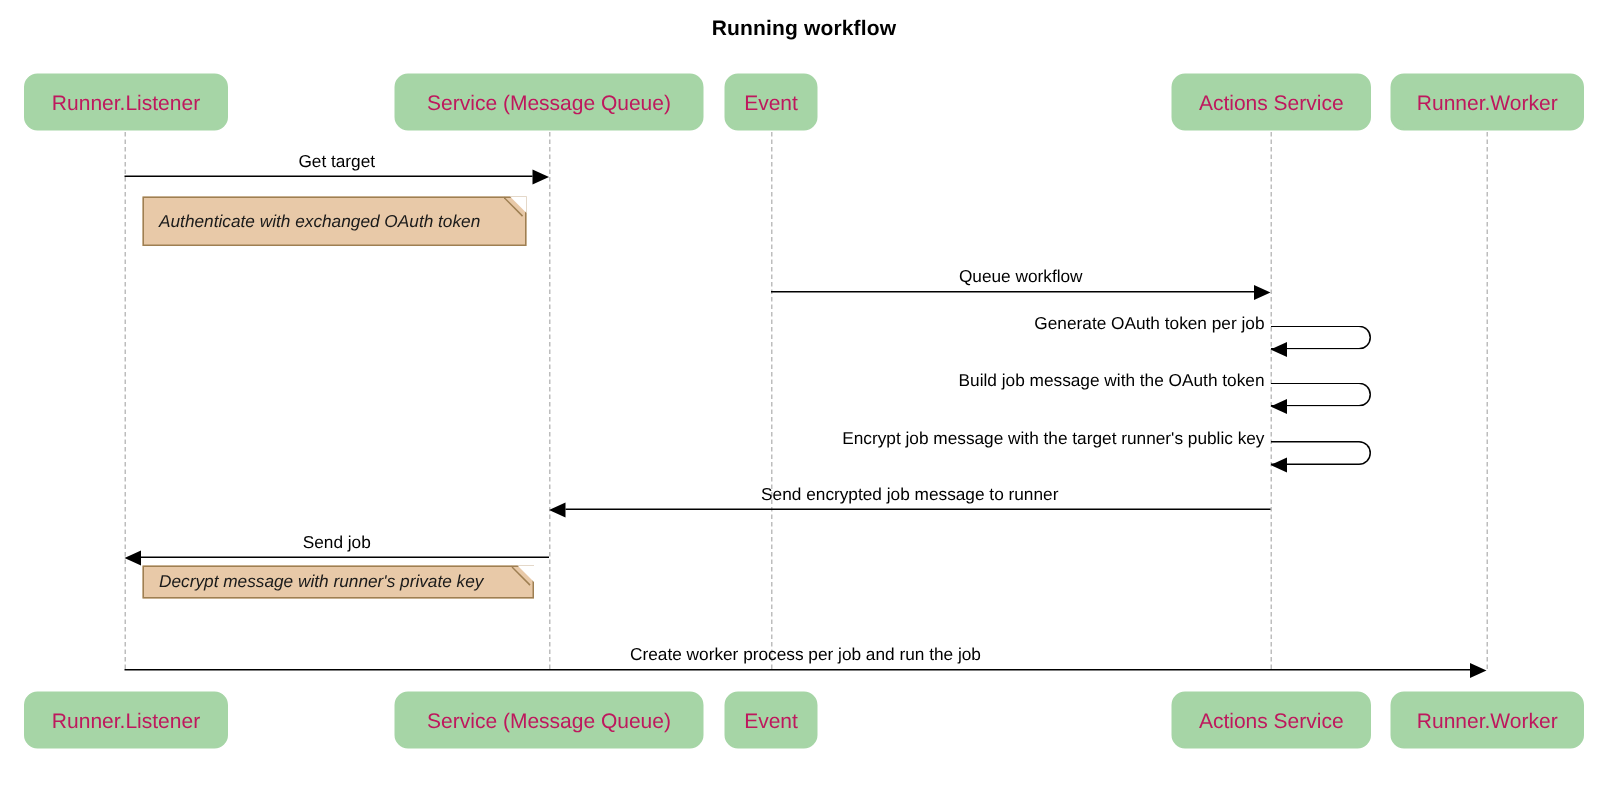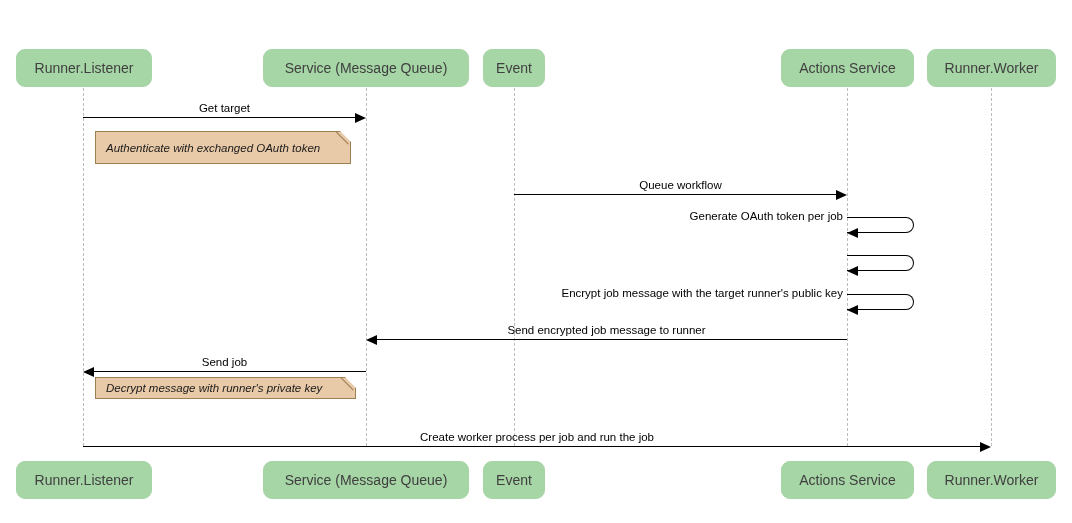--- a/index.html
+++ b/index.html
@@ -35,21 +35,21 @@
     position: absolute;
     box-sizing: border-box;
     background: #a6d5a6;
     border: 1px solid #a6d5a6;
     border-radius: 9px;
     height: 38px;
     display: flex;
     align-items: center;
     justify-content: center;
     font-size: 14px;
-    color: #404040;
+    color: #be185d;
     white-space: nowrap;
     padding: 0 22px;
   }
   
   .lifeline {
     position: absolute;
     width: 0;
     border-left: 1px dashed #bdbdbd;
   }
   
@@ -128,20 +128,21 @@
     transform-origin: left top;
     left: 0;
     top: 0;
   }
 </style>
 </head>
 <body>
 
 <div id="diagram-root">
 
+  <div class="diagram-title">Running workflow</div>
 
   <div class="lifeline" style="left:83px; top:88px; height:358px;"></div>
   <div class="lifeline" style="left:366px; top:88px; height:358px;"></div>
   <div class="lifeline" style="left:514px; top:88px; height:358px;"></div>
   <div class="lifeline" style="left:847px; top:88px; height:358px;"></div>
   <div class="lifeline" style="left:991px; top:88px; height:358px;"></div>
 
   <div class="participant" style="left:16px; top:49px; width:136px;">
     <span>Runner.Listener</span>
   </div>
@@ -185,20 +186,21 @@
   </div>
 
   <div class="msg-label" style="left:514px; top:179px; width:333px;">Queue workflow</div>
   <div class="msg" style="left:514px; top:194px; width:322px;"></div>
   <div class="arrowhead right" style="left:836px; top:189.5px;"></div>
 
   <div class="msg-label" style="left:547px; top:210px; width:296px; text-align:right;">Generate OAuth token per job</div>
   <div class="selfloop" style="left:847px; top:217px; width:67px; height:16px;"></div>
   <div class="arrowhead left" style="left:847px; top:228px;"></div>
 
+  <div class="msg-label" style="left:547px; top:248px; width:296px; text-align:right;">Build job message with the OAuth token</div>
   <div class="selfloop" style="left:847px; top:255px; width:67px; height:16px;"></div>
   <div class="arrowhead left" style="left:847px; top:266px;"></div>
 
   <div class="msg-label" style="left:447px; top:287px; width:396px; text-align:right;">Encrypt job message with the target runner's public key</div>
   <div class="selfloop" style="left:847px; top:294px; width:67px; height:16px;"></div>
   <div class="arrowhead left" style="left:847px; top:305px;"></div>
 
   <div class="msg-label" style="left:366px; top:324px; width:481px;">Send encrypted job message to runner</div>
   <div class="msg" style="left:377px; top:339px; width:470px;"></div>
   <div class="arrowhead left" style="left:366px; top:334.5px;"></div>

